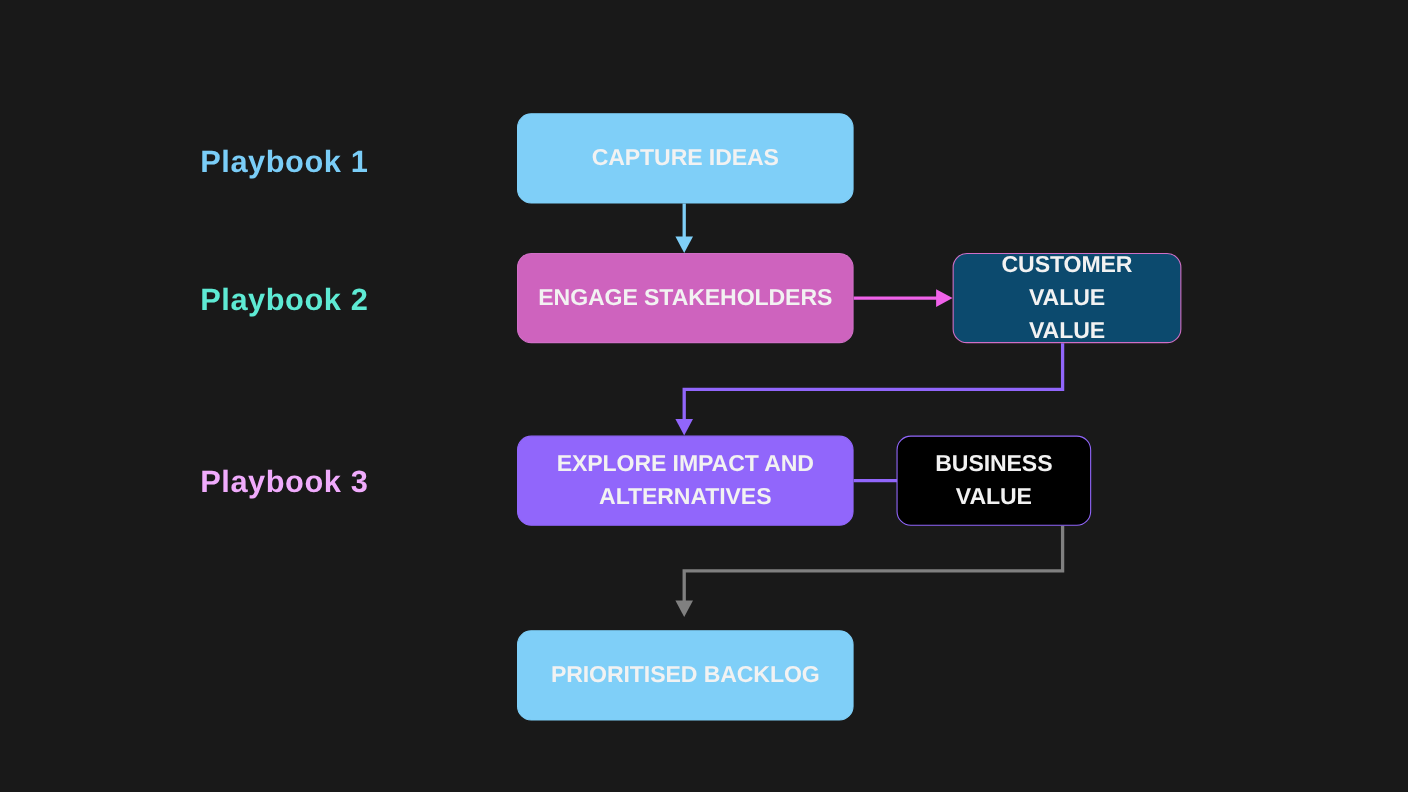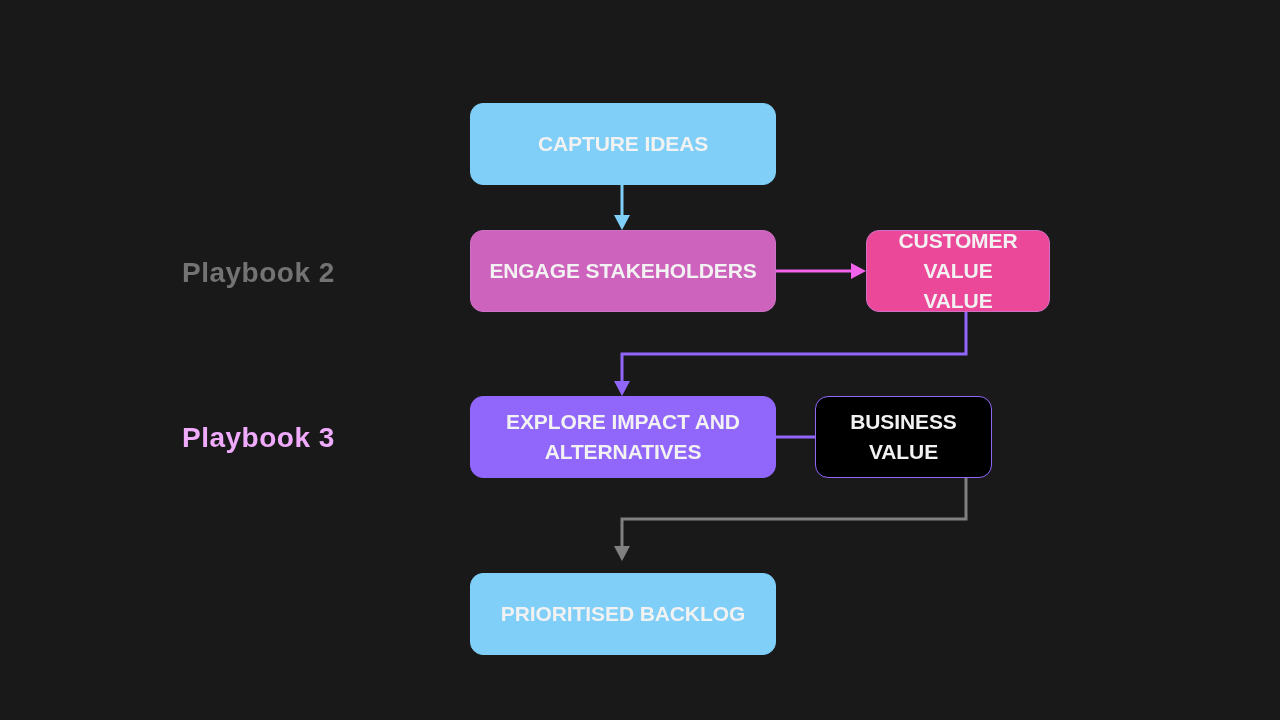--- a/index.html
+++ b/index.html
@@ -66,34 +66,35 @@
       <path d="M 776,271 L 852,271" fill="none" stroke="#F062EA" stroke-width="3" stroke-linecap="butt" stroke-linejoin="miter"></path>
       <polygon points="851,263 851,279 866,271" fill="#F062EA"></polygon>
       <path d="M 966,312 L 966,354 L 622,354 L 622,382" fill="none" stroke="#9166FB" stroke-width="3" stroke-linecap="butt" stroke-linejoin="miter"></path>
       <polygon points="614,381 630,381 622,396" fill="#9166FB"></polygon>
       <path d="M 776,437 L 852,437" fill="none" stroke="#9166FB" stroke-width="3" stroke-linecap="butt" stroke-linejoin="miter"></path>
       <polygon points="851,429 851,445 866,437" fill="#9166FB"></polygon>
       <path d="M 966,478 L 966,519 L 622,519 L 622,547" fill="none" stroke="#808080" stroke-width="3" stroke-linecap="butt" stroke-linejoin="miter"></path>
       <polygon points="614,546 630,546 622,561" fill="#808080"></polygon>
     </svg>
 
-  <div class="row-label" style="left: 182px; top: 257px; color: #737373;">Playbook 2</div>
+  <div class="row-label" style="left: 182px; top: 131px; color: rgb(122, 205, 247);">Playbook 1</div>
+  <div class="row-label" style="left: 182px; top: 257px; color: #5eead4;">Playbook 2</div>
   <div class="row-label" style="left: 182px; top: 422px; color: #f0abfc;">Playbook 3</div>
 
   <div class="node" style="left: 470px; top: 103px; width: 306px; height: 82px; background: rgb(127, 207, 248); border: 1px solid rgb(127, 207, 248);">
       <div>
         <span>CAPTURE IDEAS</span>
       </div>
     </div>
   <div class="node" style="left: 470px; top: 230px; width: 306px; height: 82px; background: rgb(206, 99, 190); border: 1px solid rgb(208, 111, 198);">
       <div>
         <span>ENGAGE STAKEHOLDERS</span>
       </div>
     </div>
-  <div class="node" style="left: 866px; top: 230px; width: 184px; height: 82px; background: #ec4899; border: 1px solid rgb(208, 111, 198);">
+  <div class="node" style="left: 866px; top: 230px; width: 208px; height: 82px; background: #0c4a6e; border: 1px solid rgb(208, 111, 198);">
       <div>
         <span>CUSTOMER VALUE</span>
         <span>VALUE</span>
       </div>
     </div>
   <div class="node" style="left: 470px; top: 396px; width: 306px; height: 82px; background: rgb(145, 102, 251); border: 1px solid rgb(145, 102, 251);">
       <div>
         <span>EXPLORE IMPACT AND</span>
         <span>ALTERNATIVES</span>
       </div>

